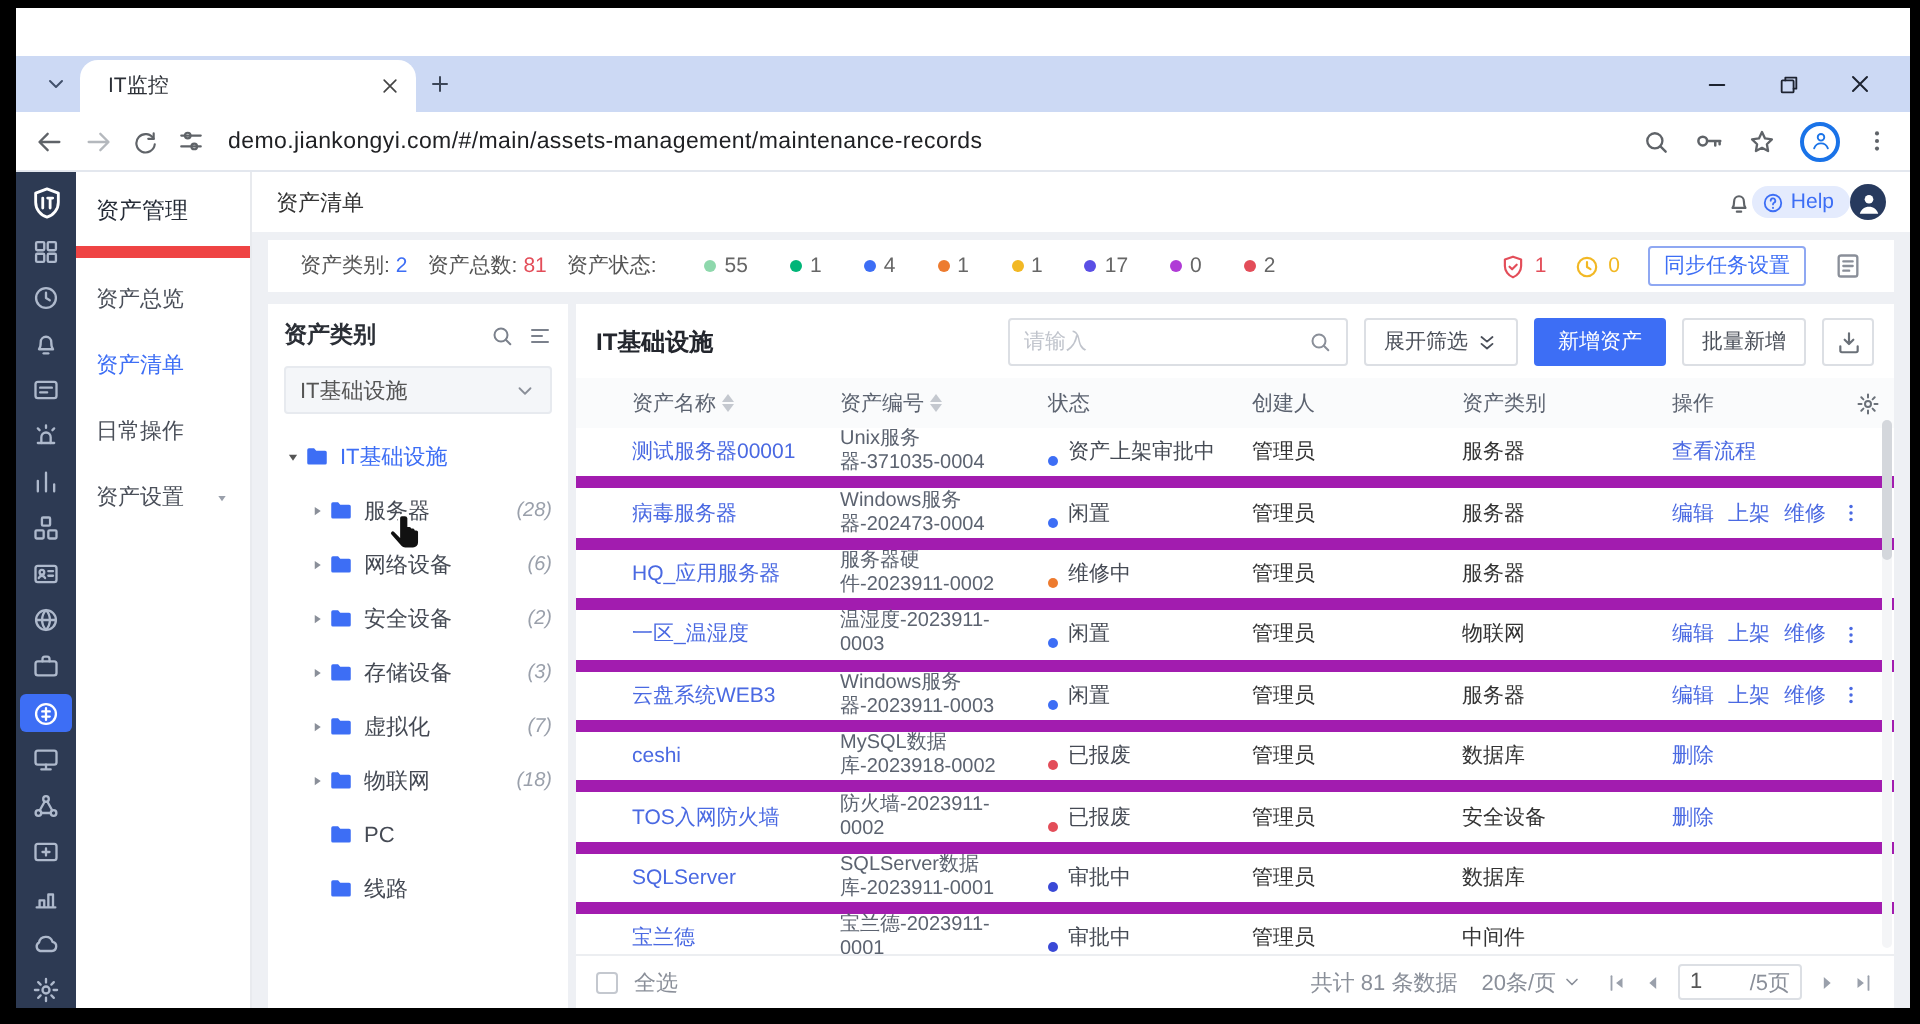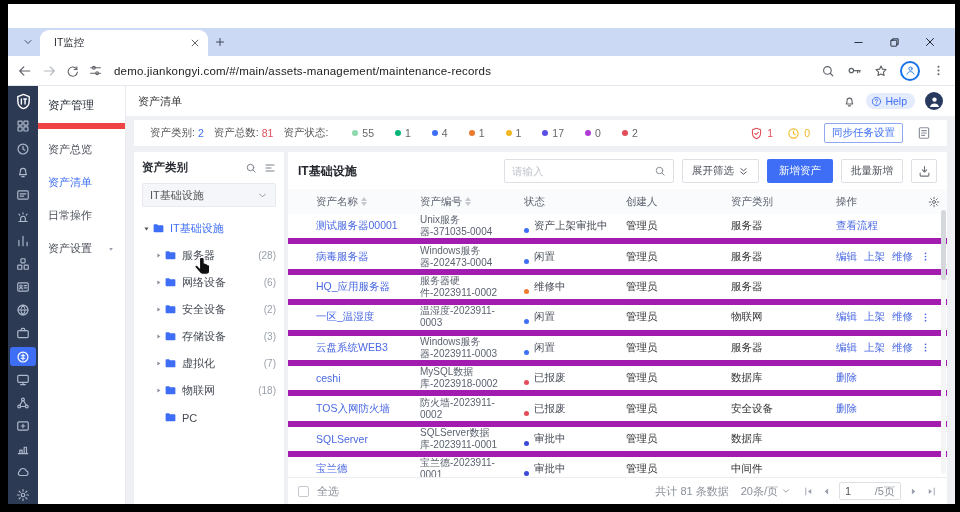--- a/index.html
+++ b/index.html
@@ -33,21 +33,21 @@
   .rail-item.logo { color:#fff; height:25px; }
   .rail-item.active { background:#3d6ef5; color:#fff; border-radius:3px; width:26px; height:22px; }
   .subnav { width:88px; background:#fff; border-right:1px solid #e8eaee; padding-top:8px; flex:0 0 88px; }
   .subnav-title { font-size:11.5px; color:#252b36; padding:4px 10px 10px; border-bottom:6px solid #ef4444; margin-bottom:4px; }
   .nav-item { padding:9px 10px; color:#4a4f59; display:flex; align-items:center; cursor:default; }
   .nav-item.active { color:#3d6ef5; }
   .nav-item .arrow { margin-left:auto; color:#9aa0ab; font-size:8px; }
 
   .main { flex:1; display:flex; flex-direction:column; min-width:0; }
   .topbar { height:30px; background:#fff; display:flex; align-items:center; padding:0 12px; flex:0 0 30px; }
-  .topbar-right { margin-left:auto; display:flex; align-items:center; gap:10px; }
+  .topbar-right { margin-left:auto; display:flex; align-items:center; gap:0; }
   .help-pill { background:#e4ebfd; color:#3d6ef5; border-radius:10px; padding:2px 8px 2px 5px; display:flex; align-items:center; gap:3px; font-size:10.5px; }
   .avatar-app { width:18px; height:18px; border-radius:50%; background:#273a5e; color:#fff; display:flex; align-items:center; justify-content:center; overflow:hidden; }
 
   .statsbar { background:#fff; margin:4px 8px 0; height:26px; display:flex; padding:0 16px; gap:10px; flex:0 0 26px; font-size:10.5px; }
   .stat-pair { display:flex; gap:3px; align-items:center; color:#555; }
   .stat-val-blue { color:#3d6ef5; }
   .stat-val-red { color:#e34d59; }
   .status-dots { display:flex; align-items:center; gap:21px; margin-left:14px; }
   .sdot { display:flex; align-items:center; gap:4px; color:#666; }
   .sdot i { width:6px; height:6px; border-radius:50%; display:inline-block; }
@@ -63,21 +63,21 @@
   .cat-head { display:flex; align-items:center; padding:8px 8px 6px; }
   .cat-title { font-size:11.5px; font-weight:bold; color:#2b2f36; flex:1; }
   .cat-head-icons { display:flex; gap:7px; color:#7b818c; }
   .cat-dd { margin:2px 8px 8px; height:24px; background:#f4f6f9; border:1px solid #e7eaef; border-radius:2px; display:flex; align-items:center; padding:0 7px; color:#555; }
   .cat-dd .chev { margin-left:auto; color:#8a8f99; display:flex; }
   .tree { flex:1; overflow:hidden; }
   .tree-item { height:27px; display:flex; align-items:center; padding-right:8px; color:#454a54; }
   .tree-item .caret { width:12px; display:flex; justify-content:center; color:#8a8f99; }
   .tree-item .folder { display:flex; margin-right:5px; color:#3d6ef5; }
   .tree-item.active .label { color:#3d6ef5; }
-  .tree-item .count { margin-left:auto; color:#9aa0ab; font-size:10px; }
+  .tree-item .count { margin-left:auto; color:#9aa0ab; font-size:10px;font-style:italic; }
 
   
   .tablepanel { flex:1; background:#fff; display:flex; flex-direction:column; min-width:0; position:relative; }
   .toolbar { display:flex; align-items:center; padding:7px 10px 6px; gap:8px; }
   .tbl-title { font-size:12px; font-weight:bold; color:#23262d; flex:1; }
   .search-box { width:170px; height:24px; border:1px solid #dcdfe4; border-radius:2px; display:flex; align-items:center; padding:0 7px; gap:6px; }
   .search-box input { border:none; outline:none; flex:1; min-width:0; font-size:10.5px; color:#333; font-family:inherit; }
   .search-box input::placeholder { color:#c0c4cc; }
   .search-box .sic { color:#8a8f99; display:flex; }
   .btn-plain { height:24px; border:1px solid #dcdfe4; background:#fff; border-radius:2px; padding:0 9px; color:#4a4f59; display:flex; align-items:center; gap:4px; font-size:10.5px; }
@@ -593,20 +593,29 @@
                   <span class="count">(18)</span>
                 </div>
                 <div class="tree-item" style="padding-left: 18px;">
                   <span class="caret"></span>
                   <span class="folder">
                     <svg viewBox="0 0 24 24" width="13" height="13" fill="currentColor" stroke="none">
                       <path d="M3 5.5A1.5 1.5 0 0 1 4.5 4h4.8l2 2.2h8.2A1.5 1.5 0 0 1 21 7.7v9.8a1.5 1.5 0 0 1-1.5 1.5h-15A1.5 1.5 0 0 1 3 17.5z"></path>
                     </svg>
                   </span>
                   <span class="label">PC</span>
+                </div>
+                <div class="tree-item" style="padding-left: 18px;">
+                  <span class="caret"></span>
+                  <span class="folder">
+                    <svg viewBox="0 0 24 24" width="13" height="13" fill="currentColor" stroke="none">
+                      <path d="M3 5.5A1.5 1.5 0 0 1 4.5 4h4.8l2 2.2h8.2A1.5 1.5 0 0 1 21 7.7v9.8a1.5 1.5 0 0 1-1.5 1.5h-15A1.5 1.5 0 0 1 3 17.5z"></path>
+                    </svg>
+                  </span>
+                  <span class="label">线路</span>
                 </div>
               </div>
           </div>
 
           <div class="tablepanel">
             <div class="toolbar">
               <span class="tbl-title">IT基础设施</span>
               <div class="search-box">
                 <input placeholder="请输入" style="">
                 <span class="sic">

